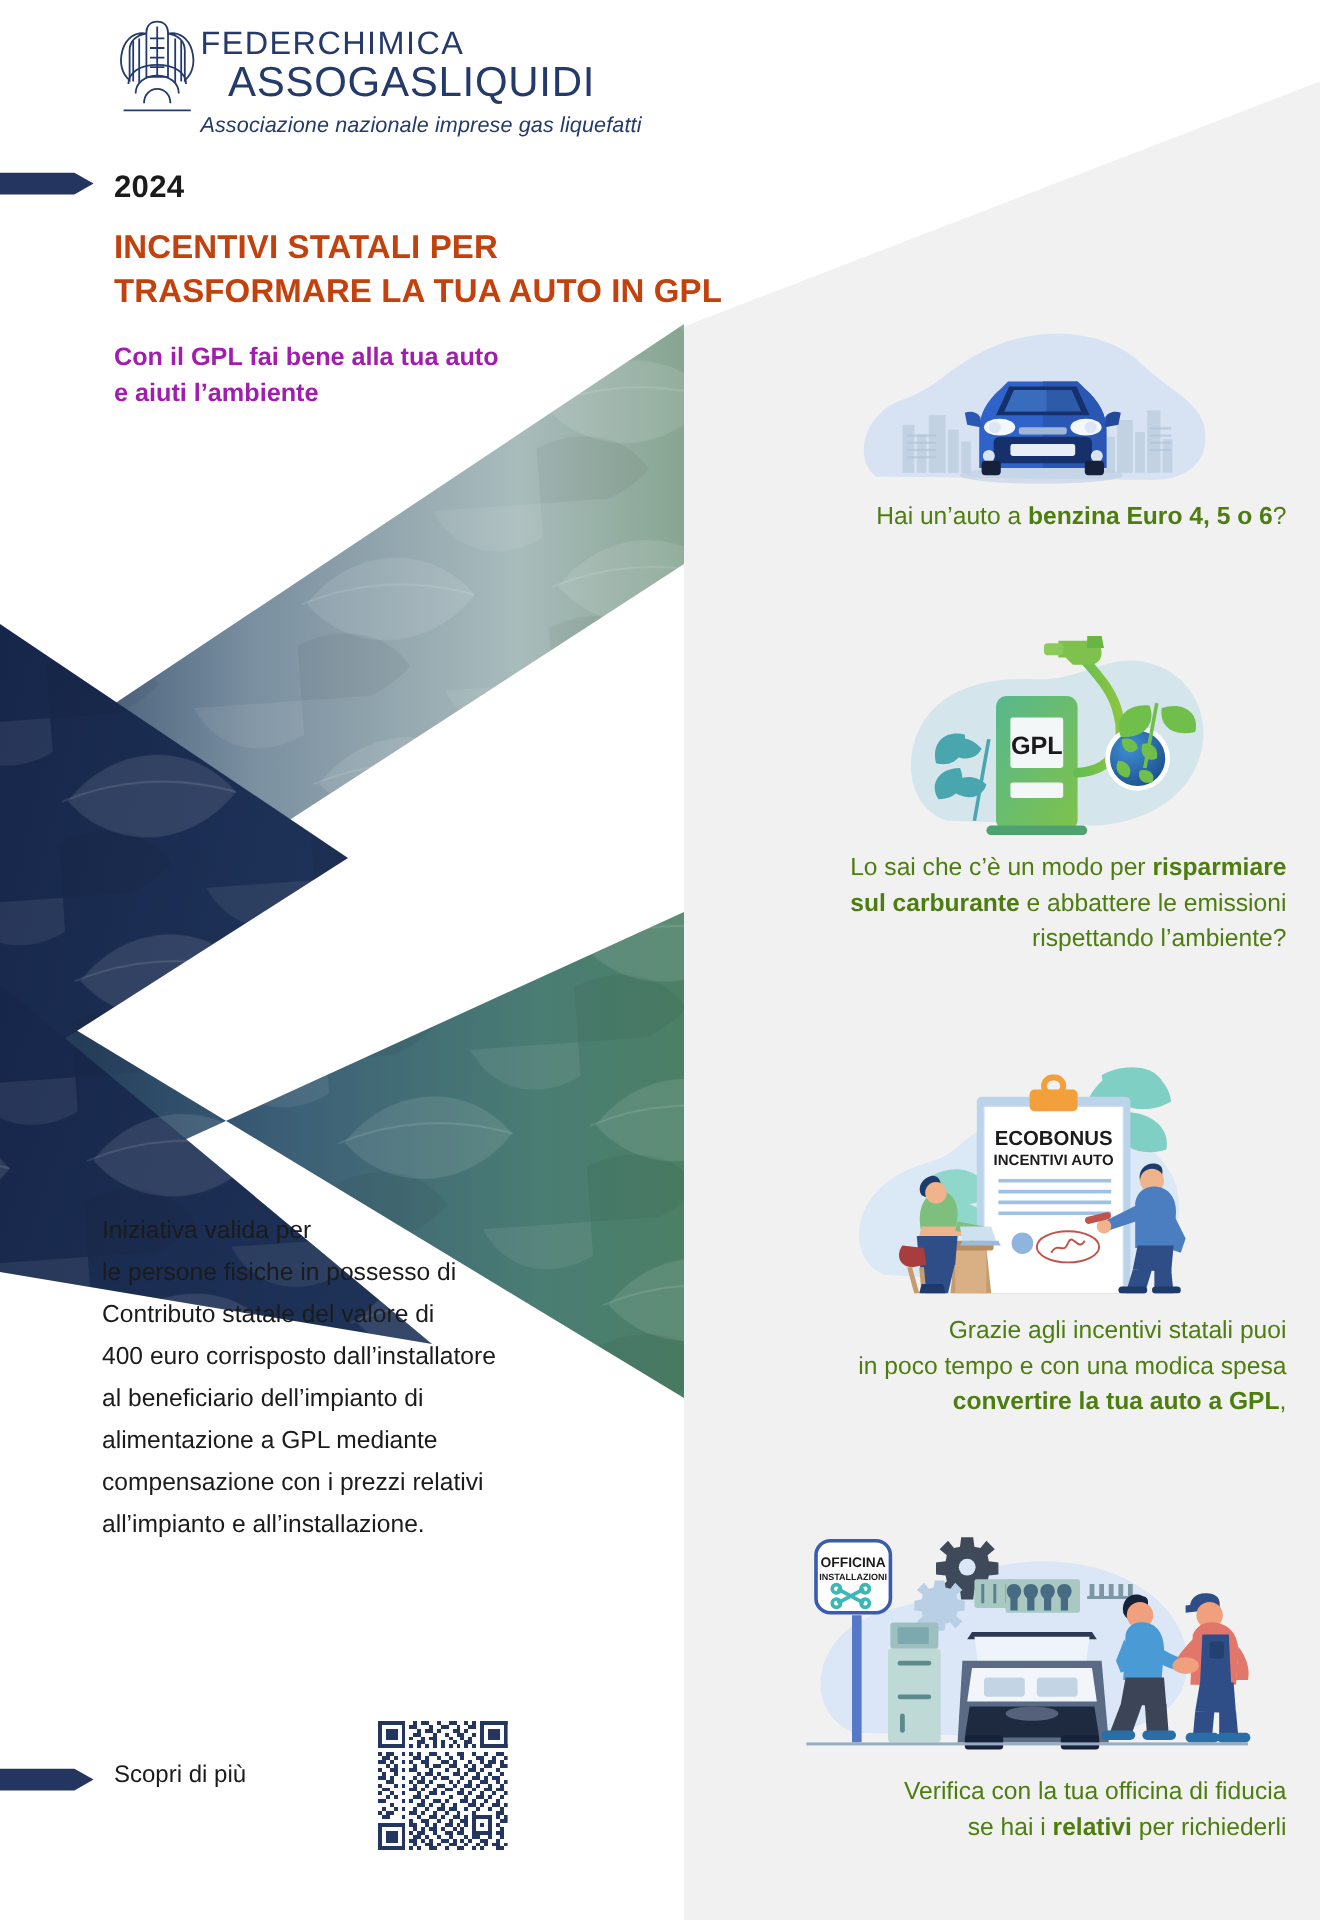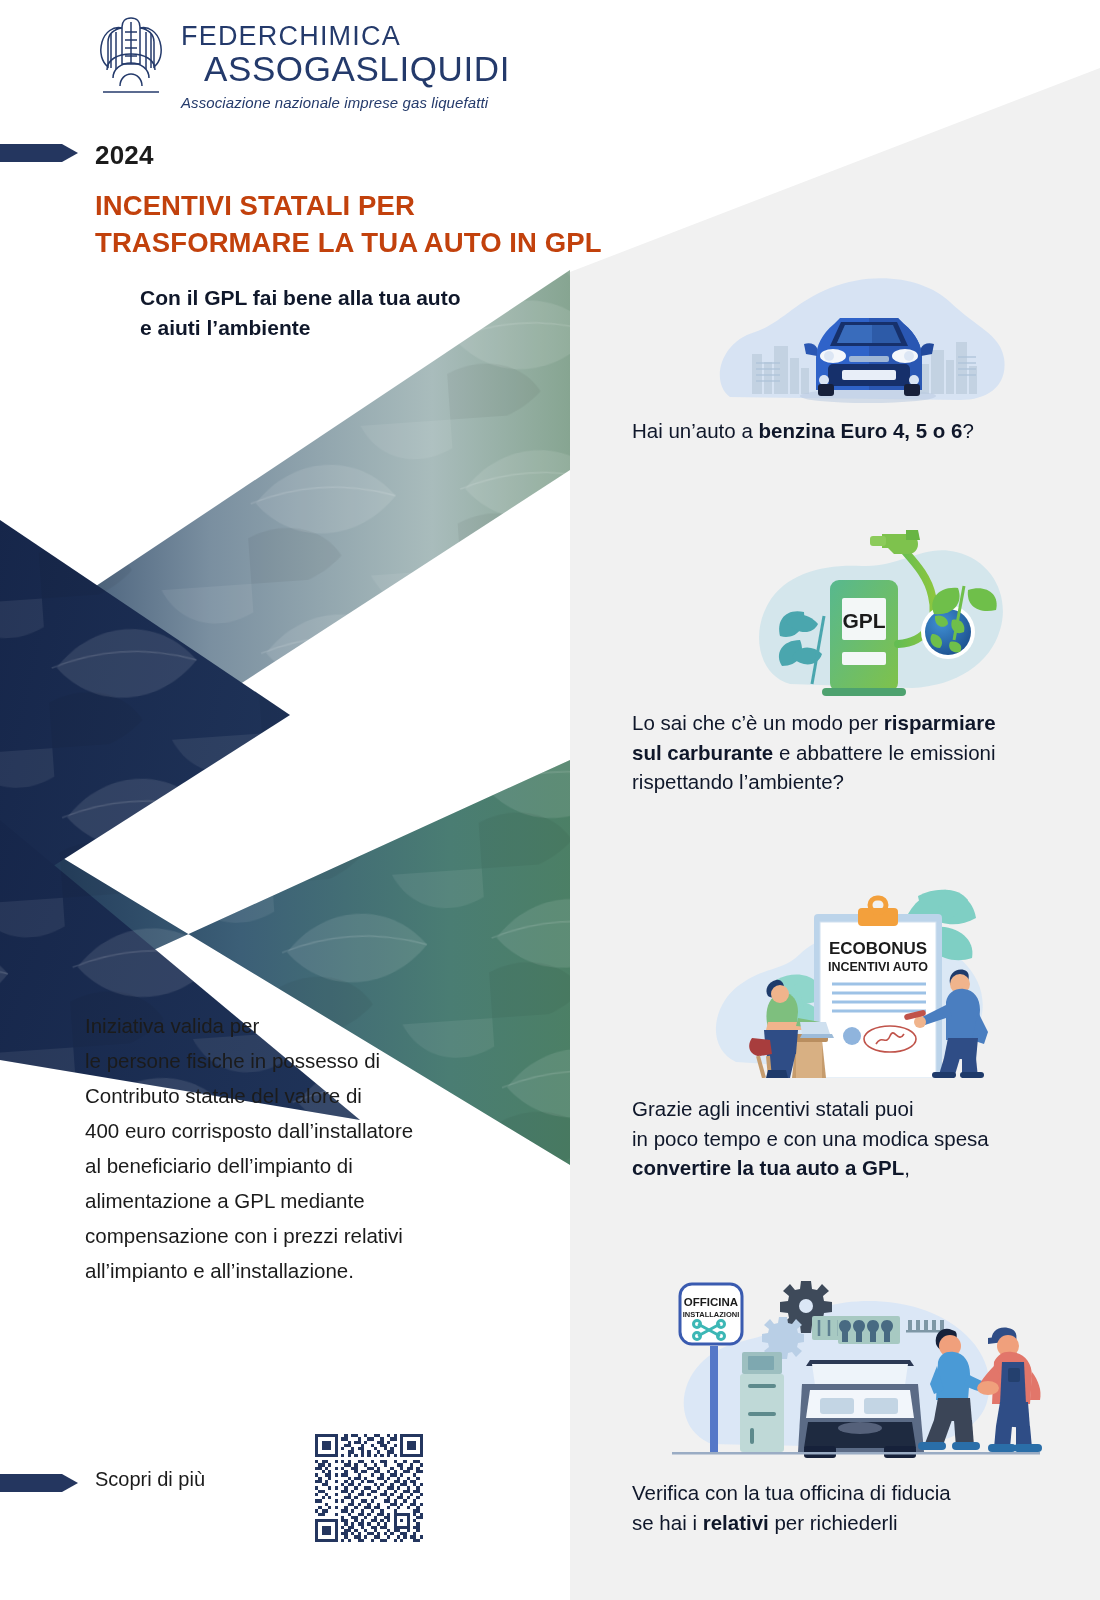--- a/index.html
+++ b/index.html
@@ -15,73 +15,73 @@
     background: #ffffff;
     overflow: hidden;
   }
 
   
   #bg-layer { position: absolute; inset: 0; width: 1100px; height: 1600px; }
 
   
   #logo-block {
     position: absolute; left: 95px; top: 12px;
-    display: flex; align-items: flex-start; gap: 14px;
+    display: flex; align-items: flex-start; 
   }
   #logo-mark { width: 72px; height: 86px; flex: none; }
   #logo-text { padding-top: 10px; }
   .logo-l1 {
     font-size: 27px; letter-spacing: 1.2px; color: #243a6b;
     font-weight: 400; line-height: 1.05;
   }
   .logo-l2 {
     font-size: 35px; letter-spacing: 0.6px; color: #243a6b;
     font-weight: 400; line-height: 1.05; margin-top: 1px; margin-left: 23px;
   }
   .logo-l3 {
-    font-size: 15px; color: #243a6b; font-weight: 400;
+    font-size: 18px; color: #243a6b; font-weight: 400;
     margin-top: 6px; letter-spacing: 0.1px; font-style: italic;
   }
 
   
   .arrow-bullet { position: absolute; height: 26px; }
   .arrow-bullet svg { display: block; }
 
   
   #year {
     position: absolute; left: 95px; top: 140px;
     font-size: 26px; font-weight: bold; color: #1b1b1b; letter-spacing: .2px;
   }
   #headline {
     position: absolute; left: 95px; top: 188px; width: 520px;
     font-size: 27.5px; font-weight: bold; color: #c2410c;
     line-height: 1.33; letter-spacing: .1px;
   }
   #subhead {
     position: absolute; left: 95px; top: 283px; width: 480px;
-    font-size: 21px; font-weight: bold; color: #0f172a; line-height: 1.42; margin-left: 45px;
+    font-size: 21px; font-weight: bold; color: #a21caf; line-height: 1.42;
   }
   #body-copy {
     position: absolute; left: 85px; top: 1008px; width: 460px;
     font-size: 20.5px; color: #1b1b1b; line-height: 1.71;
   }
   #body-copy b { font-weight: bold; }
   #cta-label {
     position: absolute; left: 95px; top: 1468px;
     font-size: 20px; font-weight: normal; color: #1b1b1b;
   }
   #qr-wrap { position: absolute; left: 315px; top: 1434px; width: 108px; height: 108px; }
   #qr-wrap svg { display:block; width:108px; height:108px; }
 
   
   .illus { position: absolute; }
   .rtext {
     position: absolute;
-    text-align: left;
-    font-size: 20.5px; color: #0f172a; line-height: 1.45;
+    text-align: right;
+    font-size: 20.5px; color: #4d7c0f; line-height: 1.45;
     width: 440px; left: 632px;
   }
   .rtext b { font-weight: bold; }
 
   #illus-car   { left: 700px; top: 272px;  width: 320px; height: 136px; }
   #text-car    { top: 416px; }
 
   #illus-pump  { left: 742px; top: 516px;  width: 286px; height: 180px; }
   #text-pump   { top: 708px; }
 

